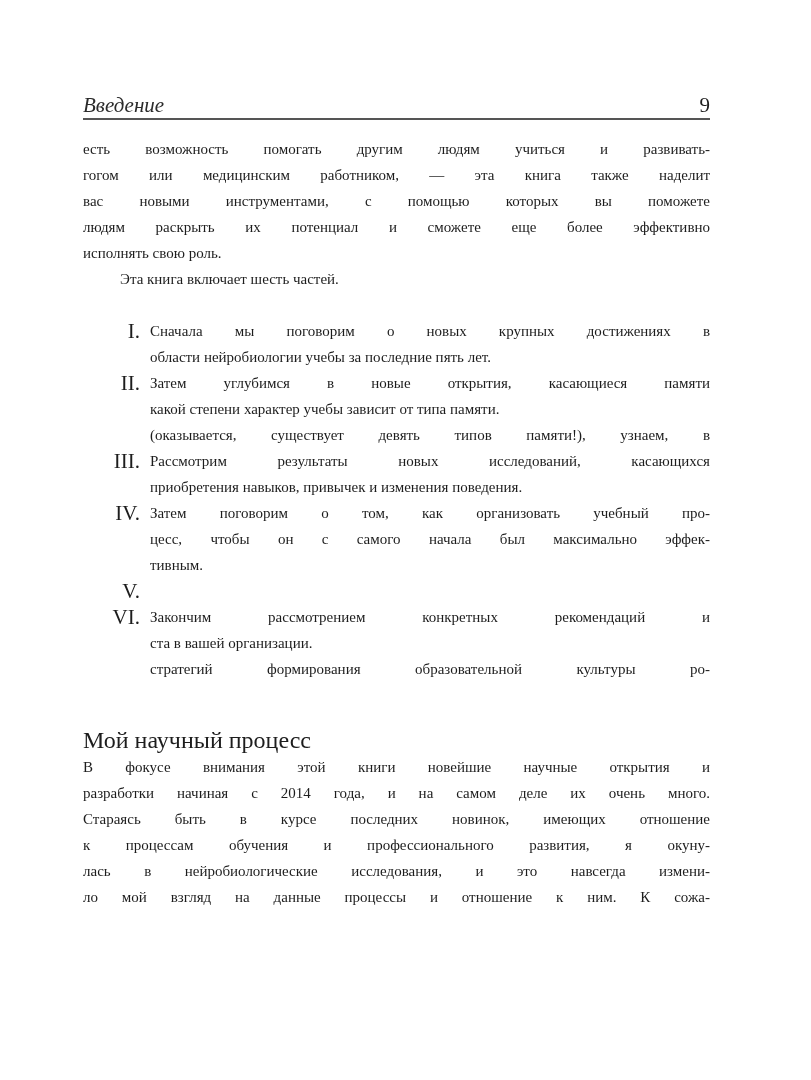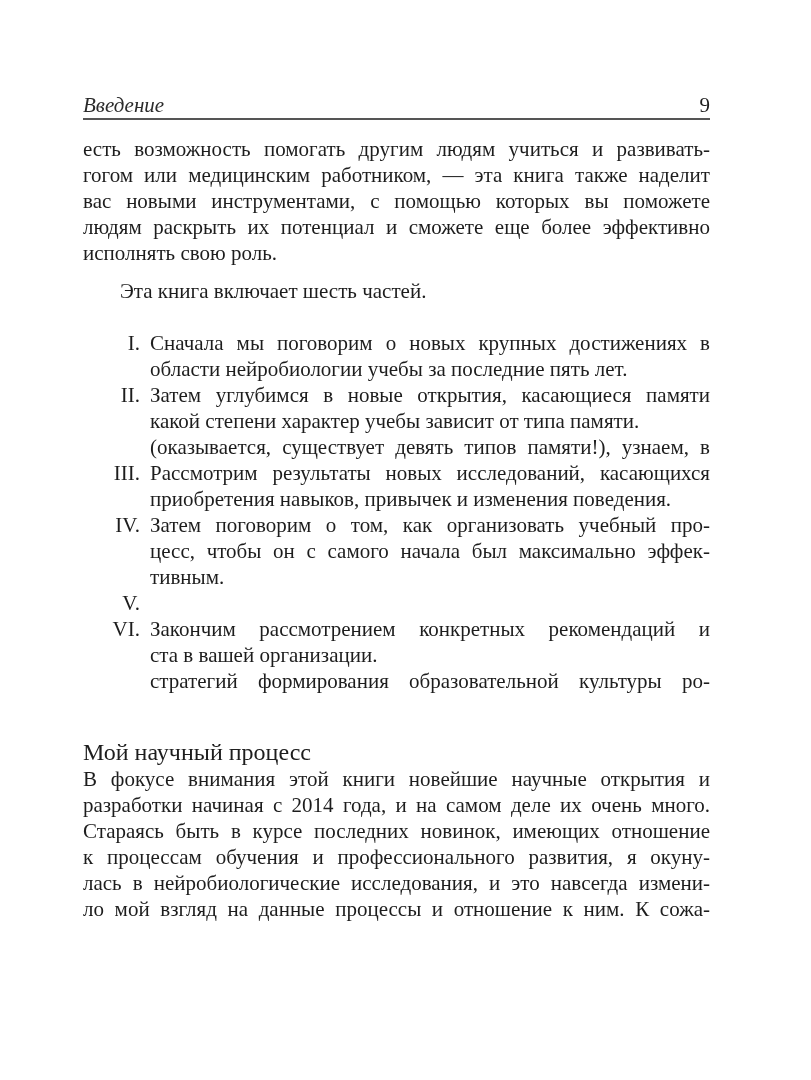--- a/index.html
+++ b/index.html
@@ -32,30 +32,30 @@
     line-height: 22px;
     color: #2b2b2b;
   }
   .rh-num {
     font-size: 21px;
     line-height: 22px;
     color: #1d1d1d;
   }
   
   .line {
-    font-size: 21px;
+    font-size: 15px;
     line-height: 26px;
     white-space: normal;
   }
   .j {
     text-align: justify;
     text-align-last: justify;
   }
   .para-first { margin-top: 16px; }
-  .para-indent .line { text-indent: 37px; margin-top: 12px; }
+  .para-indent .line { text-indent: 37px; }
   
   .roman-list {
     list-style: none;
     margin: 26px 0 0 0;
     padding: 0;
   }
   .roman-list li {
     display: flex;
     align-items: flex-start;
   }

